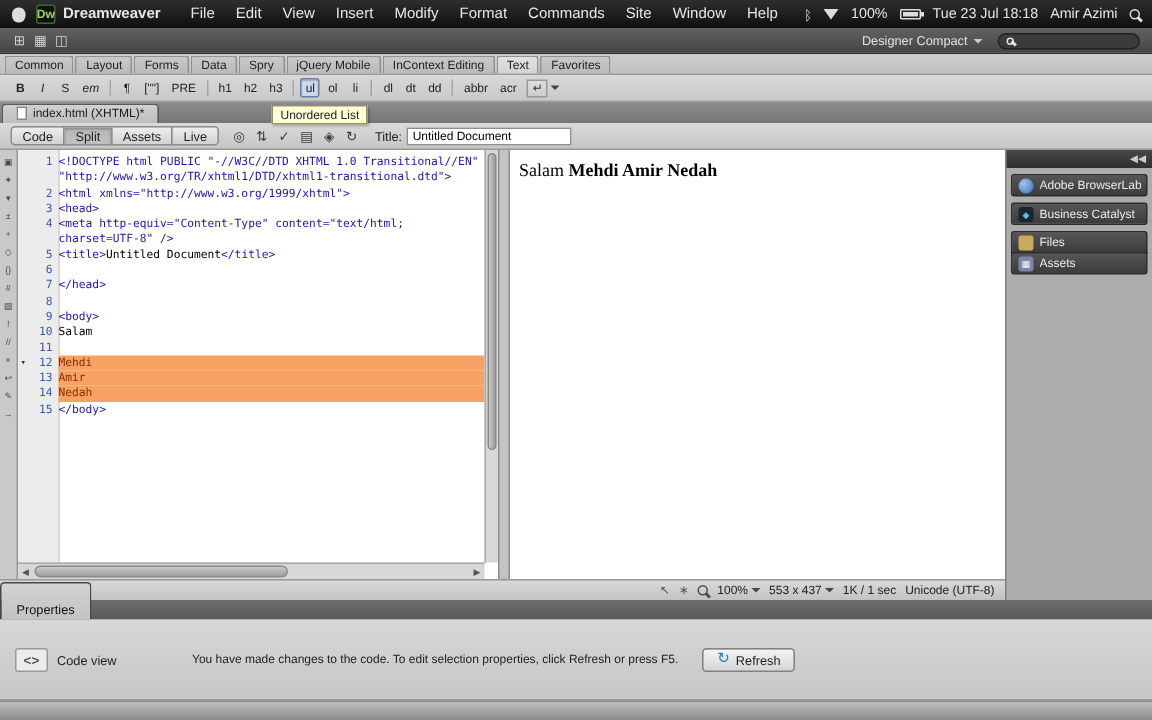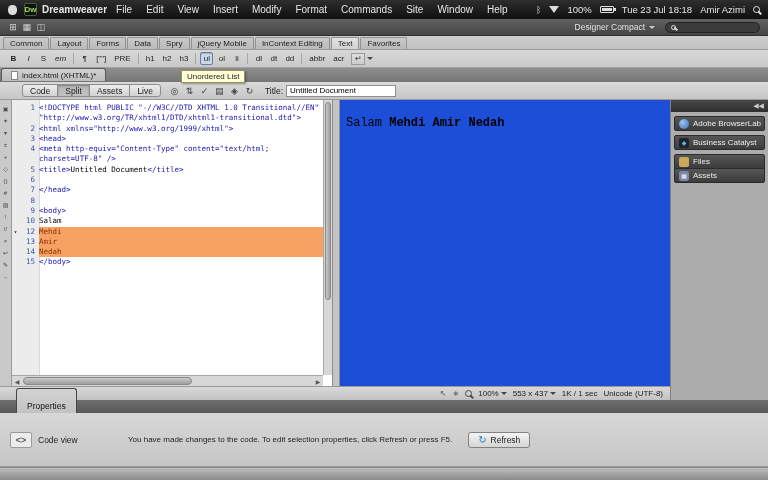--- a/index.html
+++ b/index.html
@@ -3,21 +3,21 @@
 <meta charset="utf-8">
 <style>
   *{box-sizing:border-box;margin:0;padding:0}
   body{font-family:"Liberation Sans",sans-serif;background:#777}
   .screen{position:relative;width:768px;height:480px;overflow:hidden;background:#bfbfbf;display:flex;flex-direction:column}
 
   
   .menubar{height:19px;flex:none;background:linear-gradient(#2e2e2e,#0f0f0f);display:flex;align-items:center;color:#e6e6e6;font-size:10px;padding:0 8px}
   .apple-icon{width:9px;height:10px;background:#dcdcdc;border-radius:45% 45% 45% 45%;margin-right:7px;flex:none}
   .dw-logo{width:13px;height:13px;margin-right:5px;background:#0d120d;border:1px solid #46632f;border-radius:2px;color:#a3d36b;font-size:8px;font-weight:bold;display:flex;align-items:center;justify-content:center;flex:none}
-  .appname{font-weight:bold;margin-right:2px}
+  .appname{font-weight:bold;margin-right:13px}
   .menu-items{display:flex}
   .menu-item{padding:0 7px;white-space:nowrap}
   .mb-right{margin-left:auto;display:flex;align-items:center;gap:8px;font-size:9.5px}
   .bt-icon{font-size:9px;color:#ddd}
   .wifi-icon{width:0;height:0;border-left:5px solid transparent;border-right:5px solid transparent;border-top:7px solid #ddd}
   .batt-icon{width:14px;height:7px;border:1px solid #ddd;border-radius:1px;position:relative}
   .batt-icon::before{content:"";position:absolute;right:-3px;top:1px;width:2px;height:3px;background:#ddd}
   .batt-icon::after{content:"";position:absolute;left:1px;top:1px;bottom:1px;right:1px;background:#ddd}
   .mag{position:relative;width:7px;height:7px;border:1.3px solid #4a4a4a;border-radius:50%;flex:none}
   .mag::after{content:"";position:absolute;width:4px;height:1.5px;background:#4a4a4a;transform:rotate(45deg);right:-3px;bottom:-1px}
@@ -40,26 +40,26 @@
 
   
   .formatbar{height:18px;flex:none;background:linear-gradient(#d8d8d8,#c9c9c9);border-bottom:1px solid #a1a1a1;display:flex;align-items:center;padding-left:6px}
   .fmt-btn{min-width:13px;height:13px;line-height:12px;text-align:center;font-size:8px;color:#222;padding:0 2px;margin:0 1px;border:1px solid transparent;border-radius:2px;white-space:nowrap}
   .fmt-btn.active{border-color:#67809f;background:#ccd9ea;box-shadow:inset 0 1px 1px rgba(0,0,0,.2)}
   .fmt-sep{width:1px;height:11px;background:#a6a6a6;margin:0 3px}
   .char-btn{font-size:8px;color:#333;border:1px solid #999;background:linear-gradient(#ddd,#ccc);width:14px;height:12px;display:flex;align-items:center;justify-content:center;margin-left:3px}
   .char-caret{margin-left:2px}
 
   
-  .doctabrow{height:14px;flex:none;background:linear-gradient(#8e8e8e,#757575);display:flex;align-items:flex-start}
+  .doctabrow{height:14px;flex:none;background:linear-gradient(#8e8e8e,#757575);display:flex;align-items:center}
   .doctab{height:13px;display:flex;align-items:center;gap:4px;background:linear-gradient(#d1d1d1,#bdbdbd);border:1px solid #5a5a5a;border-bottom:none;border-radius:3px 3px 0 0;padding:0 9px;font-size:8px;color:#1a1a1a;margin-left:1px;white-space:nowrap}
   .page-icon{width:7px;height:9px;background:#fff;border:1px solid #888;flex:none}
 
   
-  .doctoolbar{height:18px;flex:none;background:linear-gradient(#dadada,#c6c6c6);border-bottom:1px solid #9a9a9a;display:flex;align-items:center;padding-left:22px}
+  .doctoolbar{height:18px;flex:none;background:linear-gradient(#dadada,#c6c6c6);border-bottom:1px solid #9a9a9a;display:flex;align-items:center;padding-left:7px}
   .view-btn{font-size:8.5px;padding:0 7px;height:13px;line-height:12px;border:1px solid #8d8d8d;background:linear-gradient(#ededed,#d2d2d2);color:#222;margin-right:-1px;white-space:nowrap}
   .view-btn:first-child{border-radius:3px 0 0 3px}
   .view-btn:last-child{border-radius:0 3px 3px 0;margin-right:6px}
   .view-btn.active{background:linear-gradient(#b5b5b5,#c3c3c3);box-shadow:inset 0 1px 2px rgba(0,0,0,.3)}
   .doc-icon{width:15px;height:13px;display:flex;align-items:center;justify-content:center;font-size:9px;color:#3b3b3b}
   .title-label{font-size:8.5px;margin-left:8px;margin-right:3px;color:#222}
   .title-input{width:110px;height:12px;font-size:8px;border:1px solid #8f8f8f;background:#fff;padding:0 3px;font-family:"Liberation Sans",sans-serif}
 
   
   .workarea{height:300px;flex:none;display:flex}
@@ -78,21 +78,21 @@
   .tag{color:#1b18b0}
   .code-row.hl .ltext{background:#f7a263;color:#8a2d00}
   .vscroll{position:absolute;top:0;right:0;bottom:11px;width:9px;background:#d7d7d7;border-left:1px solid #a7a7a7}
   .vthumb{position:absolute;left:1px;right:1px;top:2px;height:72%;background:linear-gradient(to right,#cacaca,#9e9e9e);border:1px solid #8a8a8a;border-radius:4px}
   .hscroll{position:absolute;left:0;right:9px;bottom:0;height:11px;background:#d7d7d7;border-top:1px solid #a7a7a7;display:flex;align-items:center}
   .h-arrow{width:10px;font-size:6px;text-align:center;color:#555;flex:none}
   .htrack{flex:1;position:relative;height:100%}
   .hthumb{position:absolute;top:1px;bottom:1px;left:1px;width:58%;background:linear-gradient(#cacaca,#9e9e9e);border:1px solid #8a8a8a;border-radius:4px}
 
   .splitter{width:8px;flex:none;background:#c4c4c4;border-left:1px solid #8f8f8f;border-right:1px solid #8f8f8f}
-  .designpane{flex:1;background:#1d4ed8;padding:16px 0 0 6px;font-family:Liberation Mono, monospace;font-size:12px;color:#000;min-width:0}
+  .designpane{flex:1;background:#ffffff;padding:6px 0 0 6px;font-family:Liberation Serif, serif;font-size:12px;color:#000;min-width:0}
   .designpane b{font-weight:bold}
 
   .statusbar{height:14px;flex:none;background:linear-gradient(#d9d9d9,#c2c2c2);border-top:1px solid #999;display:flex;align-items:center;justify-content:flex-end;gap:6px;padding:0 7px;font-size:8px;color:#222}
   .status-icon{font-size:8px;color:#555;line-height:1}
   .status-group{display:flex;align-items:center;gap:2px}
 
   
   .sidebar{width:98px;flex:none;background:#acacac;border-left:1px solid #7f7f7f;display:flex;flex-direction:column}
   .sidebar-top{height:12px;flex:none;background:linear-gradient(#474747,#2f2f2f);display:flex;align-items:center;justify-content:flex-end;padding-right:4px;color:#ccc;font-size:7px}
   .sb-group{margin:4px 3px 0}
@@ -108,21 +108,21 @@
   [data-name="ap-elements-icon"]{background:#909090}
   [data-name="ap-elements-icon"]::after{content:"▣"}
   [data-name="business-catalyst-icon"]{background:#1d2430}
   [data-name="business-catalyst-icon"]::after{content:"◆";color:#5ac2d6}
   [data-name="files-icon"]{background:#c9a95c}
   [data-name="assets-icon"]{background:#7b86a8}
   [data-name="assets-icon"]::after{content:"▦"}
 
   
   .propstabs{height:13px;flex:none;background:linear-gradient(#6e6e6e,#585858);display:flex;align-items:flex-end}
-  .propstab{height:12px;line-height:11px;padding:12px 10px;font-size:8.5px;background:linear-gradient(#d3d3d3,#c2c2c2);border:1px solid #464646;border-bottom:none;border-radius:3px 3px 0 0;margin-left:16px;color:#111}
+  .propstab{height:12px;line-height:11px;padding:12px 10px;font-size:8.5px;background:linear-gradient(#d3d3d3,#c2c2c2);border:1px solid #464646;border-bottom:none;border-radius:3px 3px 0 0;margin-left:0;color:#111}
   .propsbody{height:54px;flex:none;background:linear-gradient(#d7d7d7,#c6c6c6);display:flex;align-items:center;padding:0 10px;border-bottom:1px solid #9a9a9a}
   .codeview-icon{width:22px;height:16px;border:1px solid #9a9a9a;background:#ececec;display:flex;align-items:center;justify-content:center;font-size:9px;font-weight:bold;color:#555;border-radius:2px;flex:none}
   .mode-label{font-size:8.5px;color:#222;margin-left:6px;width:52px;flex:none}
   .props-message{font-size:8px;color:#222;margin-left:38px;white-space:nowrap;overflow:hidden}
   .refresh-btn{margin-left:16px;display:flex;align-items:center;gap:4px;height:16px;padding:0 9px;border:1px solid #828282;border-radius:3px;background:linear-gradient(#f4f4f4,#d5d5d5);font-size:8.5px;color:#222;flex:none}
   .refresh-icon{color:#1f7fc0;font-size:10px;line-height:1}
 
   .bottomedge{flex:1;background:linear-gradient(#bdbdbd,#8b8b8b);border-top:1px solid #888}
 
   
@@ -317,20 +317,25 @@
               <div class="code-row" data-name="code-line">
                 <span class="fold" data-name="fold-gutter"></span>
                 <span class="lnum" data-name="line-number">9</span>
                 <span class="ltext" data-name="line-text"><span class="tag">&lt;body&gt;</span></span>
               </div>
               <div class="code-row" data-name="code-line">
                 <span class="fold" data-name="fold-gutter"></span>
                 <span class="lnum" data-name="line-number">10</span>
                 <span class="ltext" data-name="line-text"><span>Salam</span></span>
               </div>
+              <div class="code-row" data-name="code-line">
+                <span class="fold" data-name="fold-gutter"></span>
+                <span class="lnum" data-name="line-number">11</span>
+                <span class="ltext" data-name="line-text"></span>
+              </div>
               <div class="code-row hl" data-name="code-line">
                 <span class="fold" data-name="fold-arrow-icon">▾</span>
                 <span class="lnum" data-name="line-number">12</span>
                 <span class="ltext" data-name="line-text">Mehdi</span>
               </div>
               <div class="code-row hl" data-name="code-line">
                 <span class="fold" data-name="fold-gutter"></span>
                 <span class="lnum" data-name="line-number">13</span>
                 <span class="ltext" data-name="line-text">Amir</span>
               </div>

